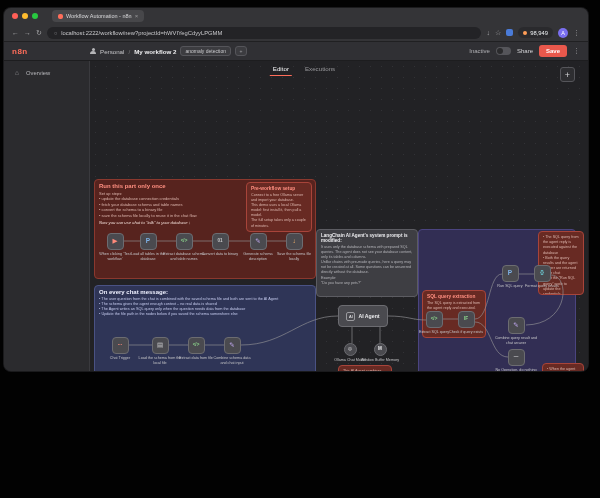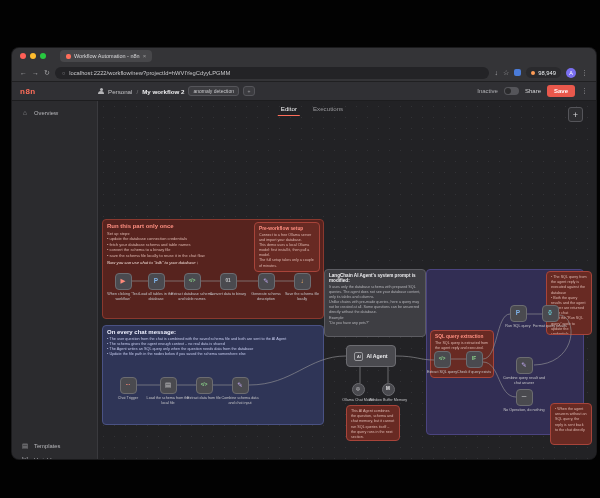--- a/index.html
+++ b/index.html
@@ -1,19 +1,19 @@
 <!DOCTYPE html>
 <html><head>
 <meta charset="utf-8">
 <style>
   * { box-sizing: border-box; margin: 0; padding: 0; }
   html,body { width:600px; height:498px; background:#020202; overflow:hidden;
     font-family:"Liberation Sans","DejaVu Sans",sans-serif; }
-  .browser { position:absolute; left:12px; top:8px; width:584px; height:411px;
-    background:#28282a; border-radius:7px; overflow:hidden; box-shadow:0 0 0 1px #1a1a1c;margin-top:40px; }
+  .browser { position:absolute; left:4px; top:8px; width:584px; height:363px;
+    background:#28282a; border-radius:7px; overflow:hidden; box-shadow:0 0 0 1px #1a1a1c; }
 
   
   .titlebar { height:16px; background:#343437; display:flex; align-items:center; padding:0 8px; gap:4px; }
   .tl { width:6px; height:6px; border-radius:50%; }
   .tl.r{background:#ff5f57}.tl.y{background:#febc2e}.tl.g{background:#28c840}
   .tab { margin-left:10px; height:12px; background:#47474a; border-radius:4px; display:flex;
     align-items:center; gap:3px; padding:0 6px; }
   .tab .fav{width:5px;height:5px;border-radius:2px;background:#ff6d5a}
   .tab .t{font-size:5.5px;color:#d8d8da;white-space:nowrap}
   .tab .x{font-size:6px;color:#9a9a9c}

